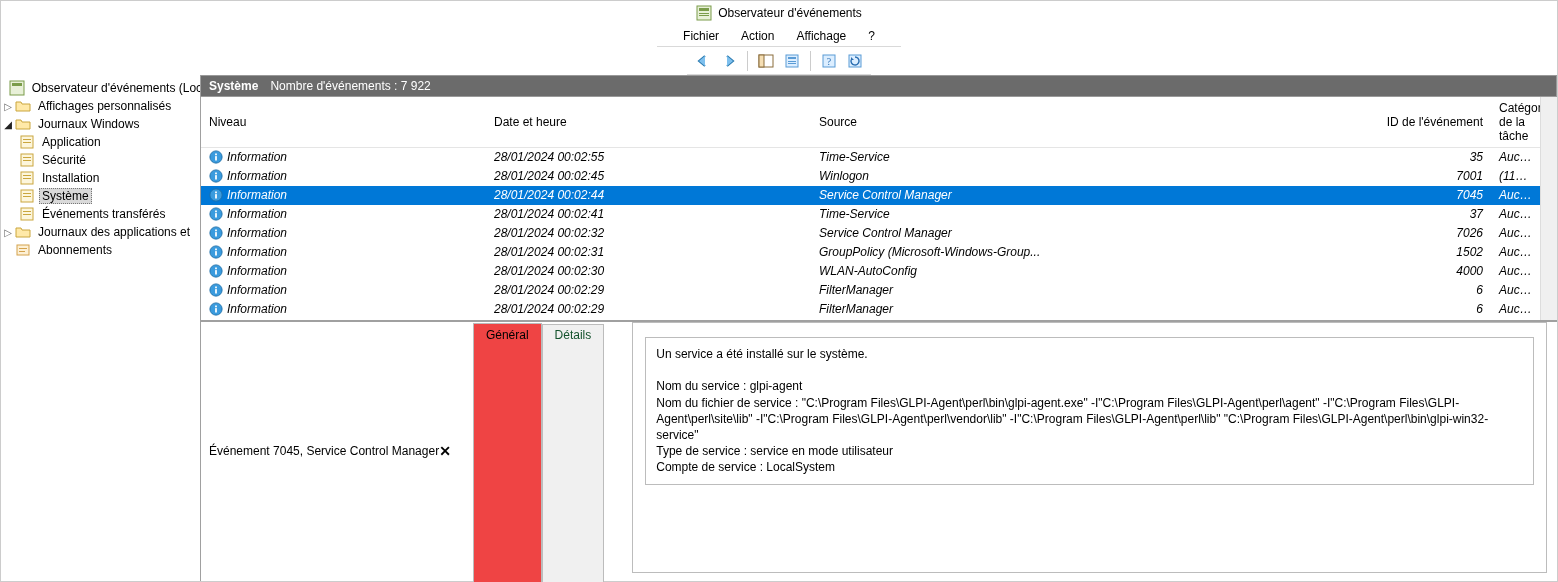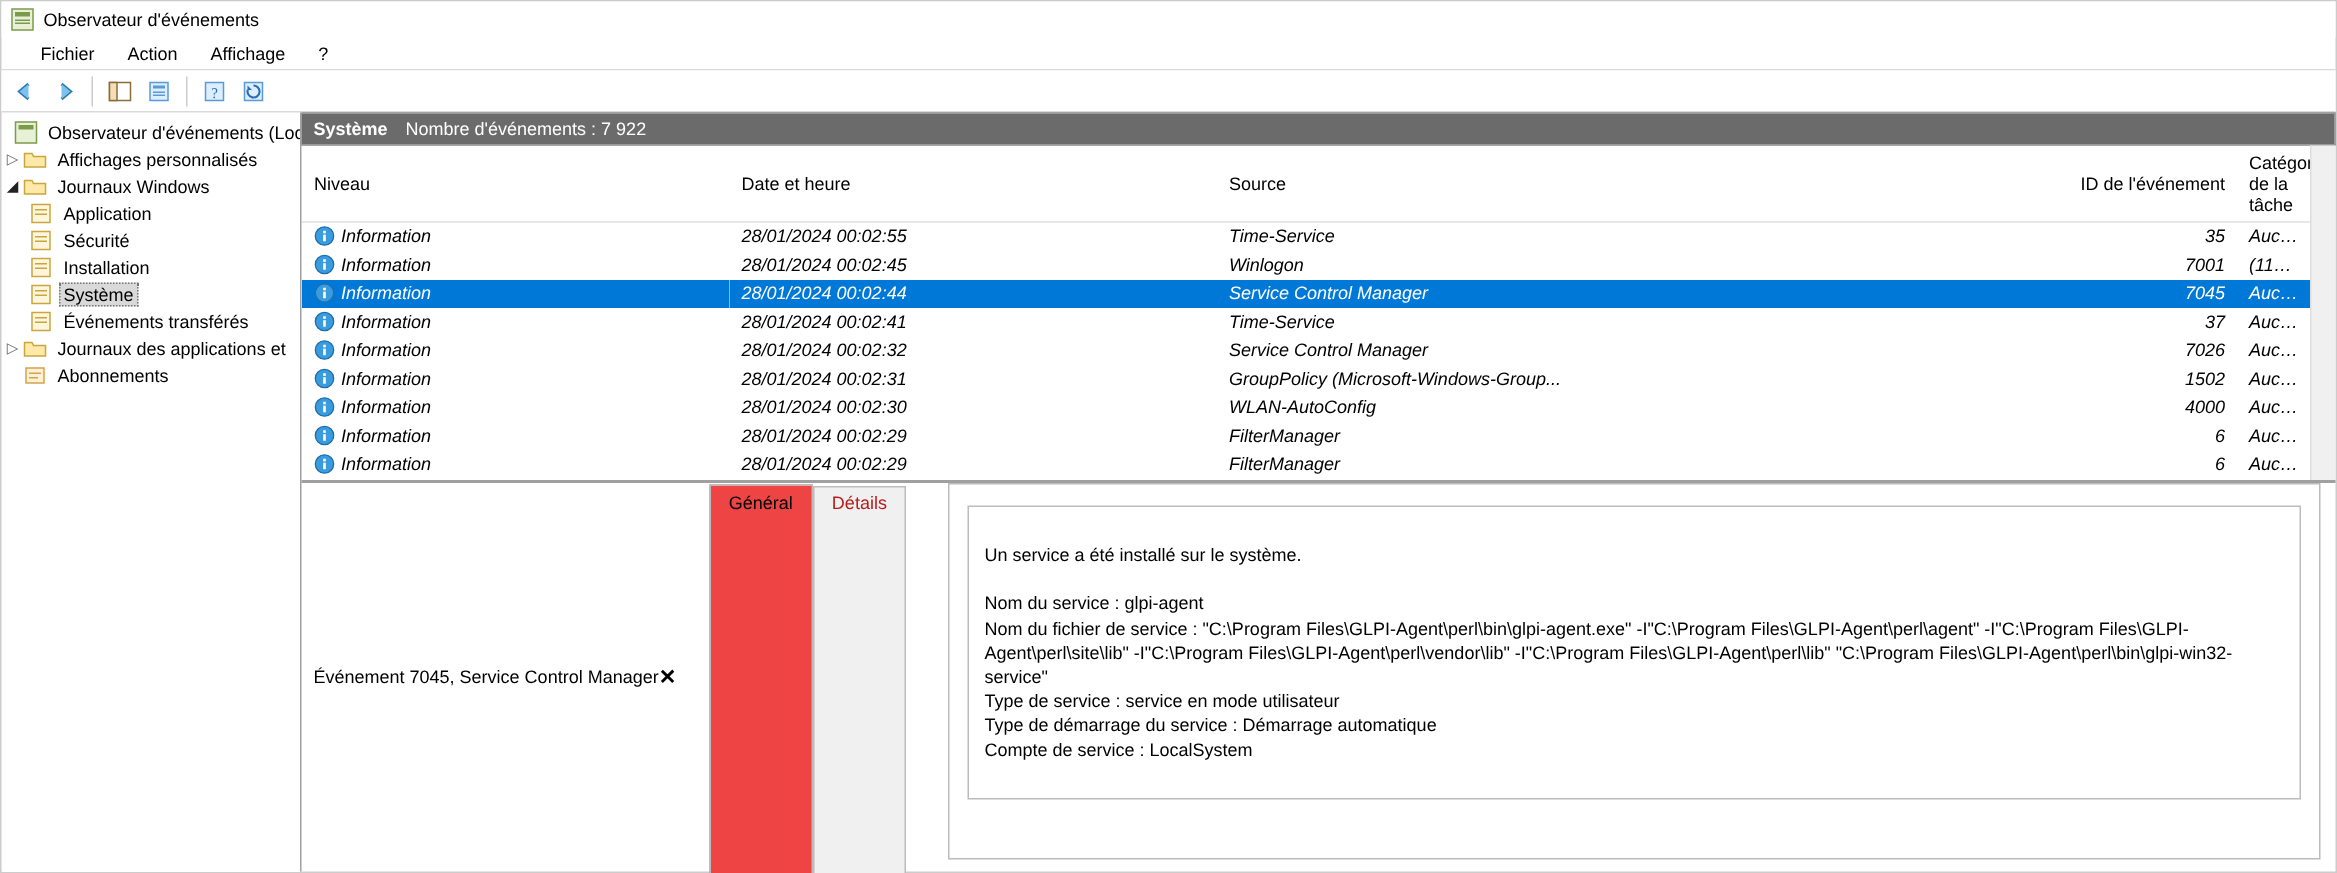--- a/index.html
+++ b/index.html
@@ -1,17 +1,17 @@
 <!DOCTYPE html>
 <html><head>
 <meta charset="utf-8">
 <style>
   * { box-sizing: border-box; }
   html, body { margin:0; padding:0; font-family: "Segoe UI", Tahoma, sans-serif; font-size:12px; color:#000; background:#fff; height:100%; }
-  .window { width:1558px; height:582px; display:flex; flex-direction:column; border:1px solid #ccc; }
+  .window { width:1558px; height:582px; display:flex; flex-direction:column; border:1px solid #ccc;align-items:center; }
   .titlebar { height:24px; display:flex; align-items:center; padding:2px 6px; gap:6px; background:#fff; }
   .titlebar .app-icon { width:16px; height:16px; }
   .menubar { height:22px; display:flex; align-items:center; padding:0 16px; gap:2px; border-bottom:1px solid #d9d9d9; }
   .menubar .item { padding:2px 10px; cursor:default; }
   .toolbar { height:28px; display:flex; align-items:center; padding:2px 4px; gap:2px; border-bottom:1px solid #d9d9d9; background:#fff; }
   .tbtn { width:24px; height:24px; display:flex; align-items:center; justify-content:center; border:1px solid transparent; border-radius:2px; }
   .tsep { width:1px; height:20px; background:#ccc; margin:0 4px; }
   .body { flex:1; display:flex; min-height:0; }
   .tree { width:200px; border-right:1px solid #a0a0a0; overflow:auto; padding:4px 0; background:#fff; }
   .tree ul { list-style:none; margin:0; padding:0; }
@@ -36,23 +36,23 @@
   tbody td.right-al { text-align:right; }
   tbody tr.sel td { background:#0078d7; color:#fff; }
   .lvl-cell { display:flex; align-items:center; gap:4px; }
   .info-ico { width:14px; height:14px; flex:0 0 14px; }
   .vscroll { width:17px; background:#f0f0f0; border-left:1px solid #ddd; }
   .detail { flex:1; display:flex; flex-direction:row; min-height:0; }
   .detail-head { display:flex; align-items:center; justify-content:space-between; padding:4px 8px 6px 8px; }
   .detail-head .close { font-weight:bold; font-size:14px; cursor:default; }
   .tabs { display:flex; gap:0; padding:0 14px; }
   .tab { padding:4px 12px; border:1px solid #bcbcbc; border-bottom:none; background:#ef4444; position:relative; top:1px; z-index:2; }
-  .tab.inactive { background:#f0f0f0; color:#b91c1c; z-index:0; top:2px; padding:3px 12px;}
+  .tab.inactive { background:#f0f0f0; color:#14532d; z-index:0; top:2px; padding:3px 12px;}
   .tab-panel { margin:0 10px 8px 14px; border:1px solid #bcbcbc; background:#fff; flex:1; padding:14px 12px 8px 12px; overflow:auto; }
-  .msg-box { border:1px solid #bcbcbc; padding:24px 10px; font-size:12px; line-height:1.35; }
+  .msg-box { border:1px solid #bcbcbc; padding:8px 10px; font-size:12px; line-height:1.35; }
   .msg-box p { margin:0; }
   svg { display:block; }
 </style>
 </head>
 <body>
 
 <div class="window">
 
   <div class="titlebar">
     <span class="app-icon">
@@ -464,21 +464,20 @@
           <div class="tab">Général</div>
           <div class="tab inactive">Détails</div>
         </div>
         <div class="tab-panel">
           <div class="msg-box" id="msg">
               <p>Un service a été installé sur le système.</p>
               <p>&nbsp;</p>
               <p>Nom du service :  glpi-agent</p>
               <p>Nom du fichier de service :  "C:\Program Files\GLPI-Agent\perl\bin\glpi-agent.exe" -I"C:\Program Files\GLPI-Agent\perl\agent" -I"C:\Program Files\GLPI-Agent\perl\site\lib" -I"C:\Program Files\GLPI-Agent\perl\vendor\lib" -I"C:\Program Files\GLPI-Agent\perl\lib" "C:\Program Files\GLPI-Agent\perl\bin\glpi-win32-service"</p>
               <p>Type de service :  service en mode utilisateur</p>
-              <p>Type de démarrage du service :  Démarrage automatique</p>
               <p>Compte de service :  LocalSystem</p>
             </div>
         </div>
       </div>
 
     </div>
   </div>
 </div>
 
 </body></html>

